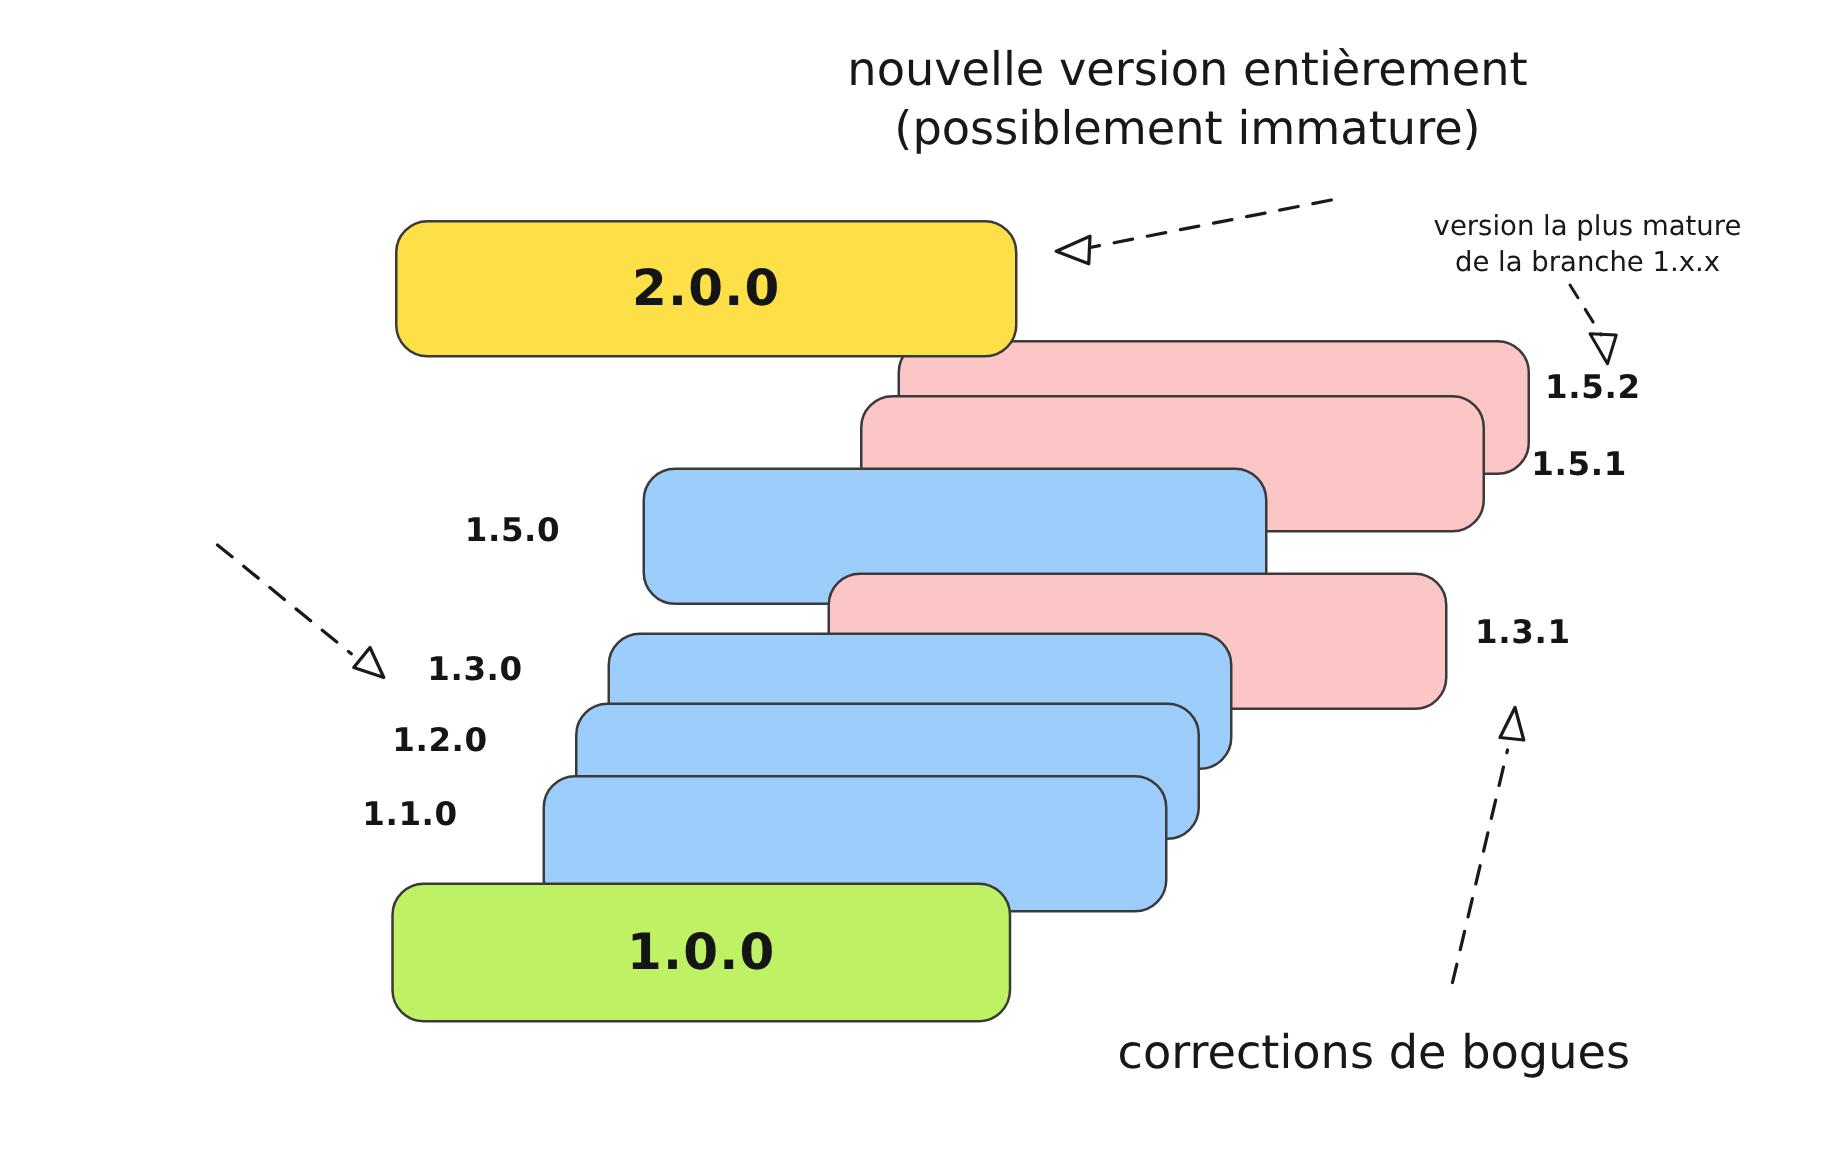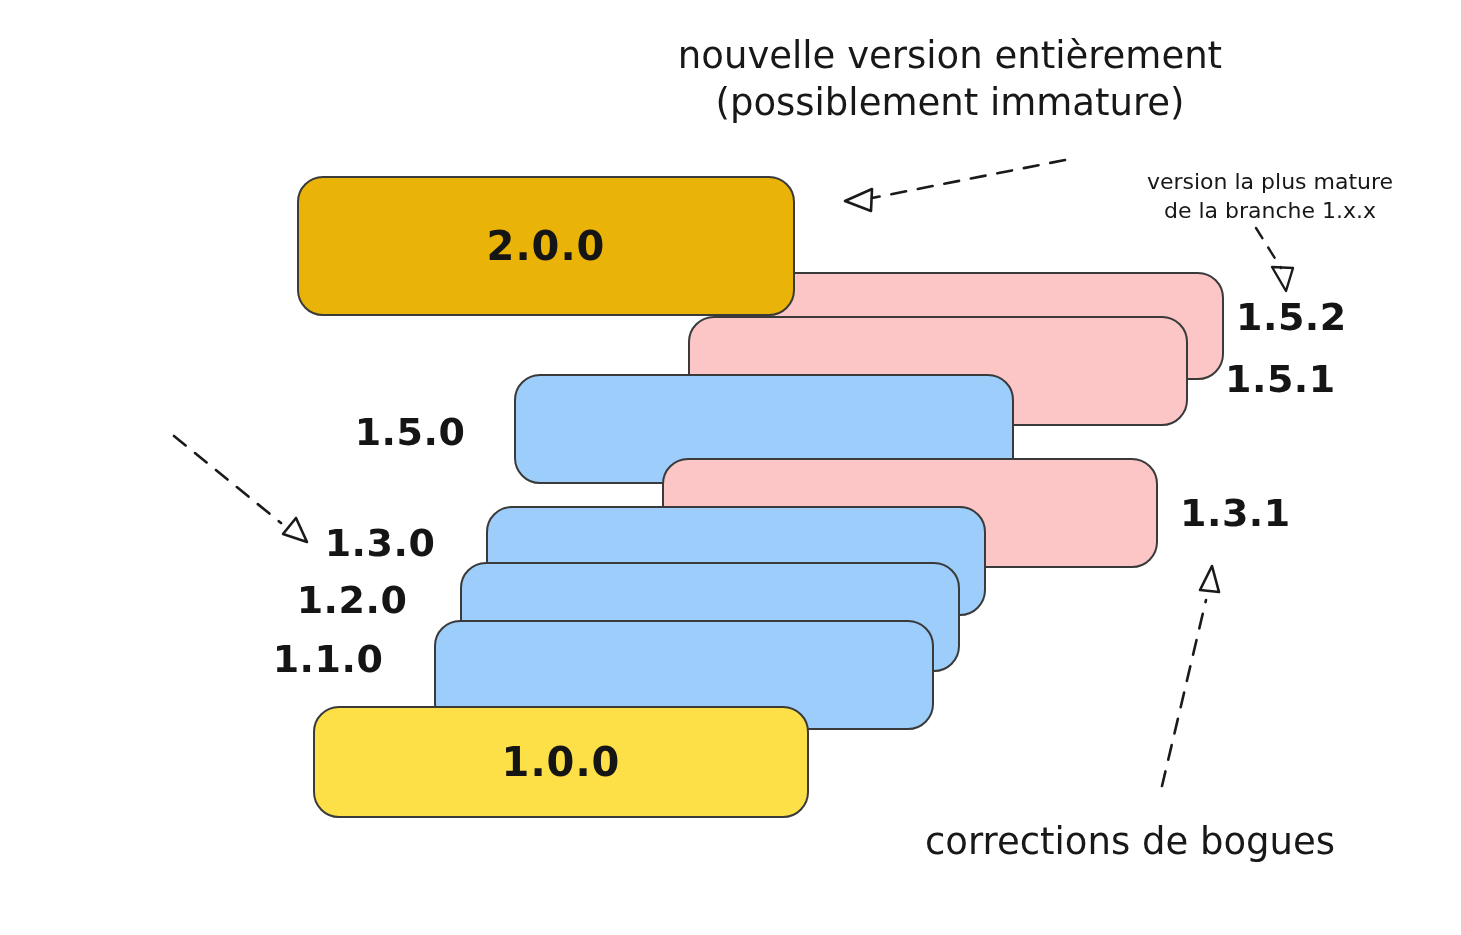--- a/index.html
+++ b/index.html
@@ -27,21 +27,21 @@
   .bar-label {
     font-family: "DejaVu Sans", sans-serif;
     font-size: 40px;
     font-weight: 700;
     color: #151515;
     letter-spacing: 1px;
   }
   .side-label {
     position: absolute;
     font-family: "DejaVu Sans", sans-serif;
-    font-size: 38px;
+    font-size: 26px;
     font-weight: 700;
     color: #151515;
     white-space: nowrap;
     letter-spacing: 0.5px;
   }
   .side-label.right-aligned {
     text-align: center;
   }
   .annotation {
     position: absolute;
@@ -74,21 +74,21 @@
 
 <div id="canvas">
 
   <div class="annotation annot-big" style="left:640px; top:32px; width:620px;">nouvelle version entièrement
 (possiblement immature)</div>
 
   <div class="annotation annot-small" style="left:1110px; top:168px; width:320px;">version la plus mature
 de la branche 1.x.x</div>
 
 
-  <div class="annotation annot-big" style="left:925px; top:818px; width:480px; text-align:left;">corrections de bogues</div>
+  <div class="annotation annot-big" style="left:894px; top:818px; width:480px; text-align:left;">corrections de bogues</div>
 
   <svg class="arrow-layer" viewBox="0 0 1461 935">
 
     <g>
       <path d="M 1065 160 L 872 198" fill="none" stroke="#1a1a1a" stroke-width="2.6" stroke-dasharray="15 12" stroke-linecap="round"></path>
       <path d="M 845 201 L 872 189 L 871 211 Z" fill="none" stroke="#1a1a1a" stroke-width="2.6" stroke-linejoin="round"></path>
     </g>
 
     <g>
       <path d="M 1256 228 L 1281 268" fill="none" stroke="#1a1a1a" stroke-width="2.4" stroke-dasharray="12 11" stroke-linecap="round"></path>
@@ -113,25 +113,25 @@
   <div class="version-bar" style="left:514px; top:374px; width:500px; height:110px; background:#9CCDFB; z-index:4;"></div>
 
   <div class="version-bar" style="left:662px; top:458px; width:496px; height:110px; background:#FCC6C6; z-index:5;"></div>
 
   <div class="version-bar" style="left:486px; top:506px; width:500px; height:110px; background:#9CCDFB; z-index:6;"></div>
 
   <div class="version-bar" style="left:460px; top:562px; width:500px; height:110px; background:#9CCDFB; z-index:7;"></div>
 
   <div class="version-bar" style="left:434px; top:620px; width:500px; height:110px; background:#9CCDFB; z-index:8;"></div>
 
-  <div class="version-bar" style="left:297px; top:176px; width:498px; height:140px; background:#eab308; z-index:9;">
+  <div class="version-bar" style="left:316px; top:176px; width:498px; height:110px; background:#fde047; z-index:9;">
     <span class="bar-label">2.0.0</span>
   </div>
 
-  <div class="version-bar" style="left:313px; top:706px; width:496px; height:112px; background:#fde047; z-index:10;">
+  <div class="version-bar" style="left:313px; top:706px; width:496px; height:112px; background:#bef264; z-index:10;">
     <span class="bar-label">1.0.0</span>
   </div>
 
   <div class="side-label" style="left:1236px; top:295px; z-index:12;">1.5.2</div>
 
   <div class="side-label" style="left:1225px; top:357px; z-index:12;">1.5.1</div>
 
   <div class="side-label right-aligned" style="left:330px; top:410px; width:160px; z-index:12;">1.5.0</div>
 
   <div class="side-label" style="left:1180px; top:491px; z-index:12;">1.3.1</div>

